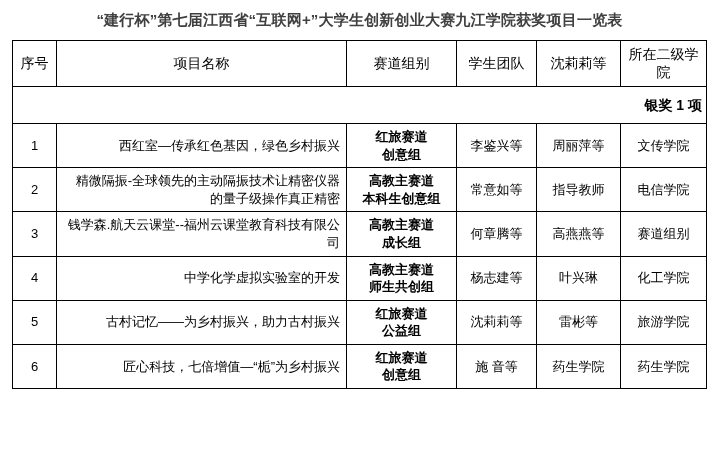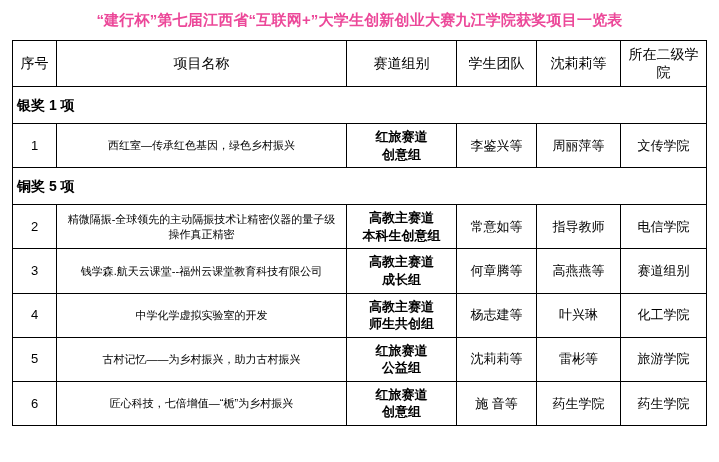--- a/index.html
+++ b/index.html
@@ -21,21 +21,21 @@
     padding: 0;
     position: relative;
   }
   .doc-title {
     text-align: center;
     font-size: 15px;
     font-weight: bold;
     letter-spacing: 0.2px;
     padding: 10px 8px 10px 8px;
     line-height: 1.3;
-    color: #ec4899;
+    color: #404040;
   }
   table.award-table {
     border-collapse: collapse;
     margin: 0 auto;
     width: 690px;
     table-layout: fixed;
     font-size: 12.5px;
     padding-left: 32px;
   }
   table.award-table td, table.award-table th {
@@ -57,30 +57,30 @@
   .col-track   { width: 110px; }
   .col-team    { width: 80px; }
   .col-teacher { width: 84px; }
   .col-college { width: 86px; }
 
   td.c-no {
     text-align: center;
     font-size: 13px;
   }
   td.c-name {
-    text-align: center;
-    font-size: 11px;
+    text-align: right;
+    font-size: 13px;
     padding-left: 8px;
   }
   td.c-track, td.c-team, td.c-teacher, td.c-college {
     text-align: center;
     font-size: 13px;
   }
   tr.section-row td {
-    text-align: left;
+    text-align: right;
     font-weight: bold;
     font-size: 14px;
     height: 28px;
     padding: 4px;
   }
   tr.data-row td {
     height: 34px;
   }
   .two-line {
     display: block;
@@ -124,23 +124,20 @@
         <td class="c-name">西红室—传承红色基因，绿色乡村振兴</td>
         <td class="c-track">
           <span class="two-line">红旅赛道</span>
           <span class="two-line">创意组</span>
         </td>
         <td class="c-team">李鉴兴等</td>
         <td class="c-teacher">周丽萍等</td>
         <td class="c-college">文传学院</td>
       </tr>
 
-      <tr class="section-row">
-        <td colspan="6">铜奖 5 项</td>
-      </tr>
 
       <tr class="data-row">
         <td class="c-no">2</td>
         <td class="c-name">精微隔振-全球领先的主动隔振技术让精密仪器的量子级操作真正精密</td>
         <td class="c-track">
           <span class="two-line">高教主赛道</span>
           <span class="two-line">本科生创意组</span>
         </td>
         <td class="c-team">常意如等</td>
         <td class="c-teacher">指导教师</td>

